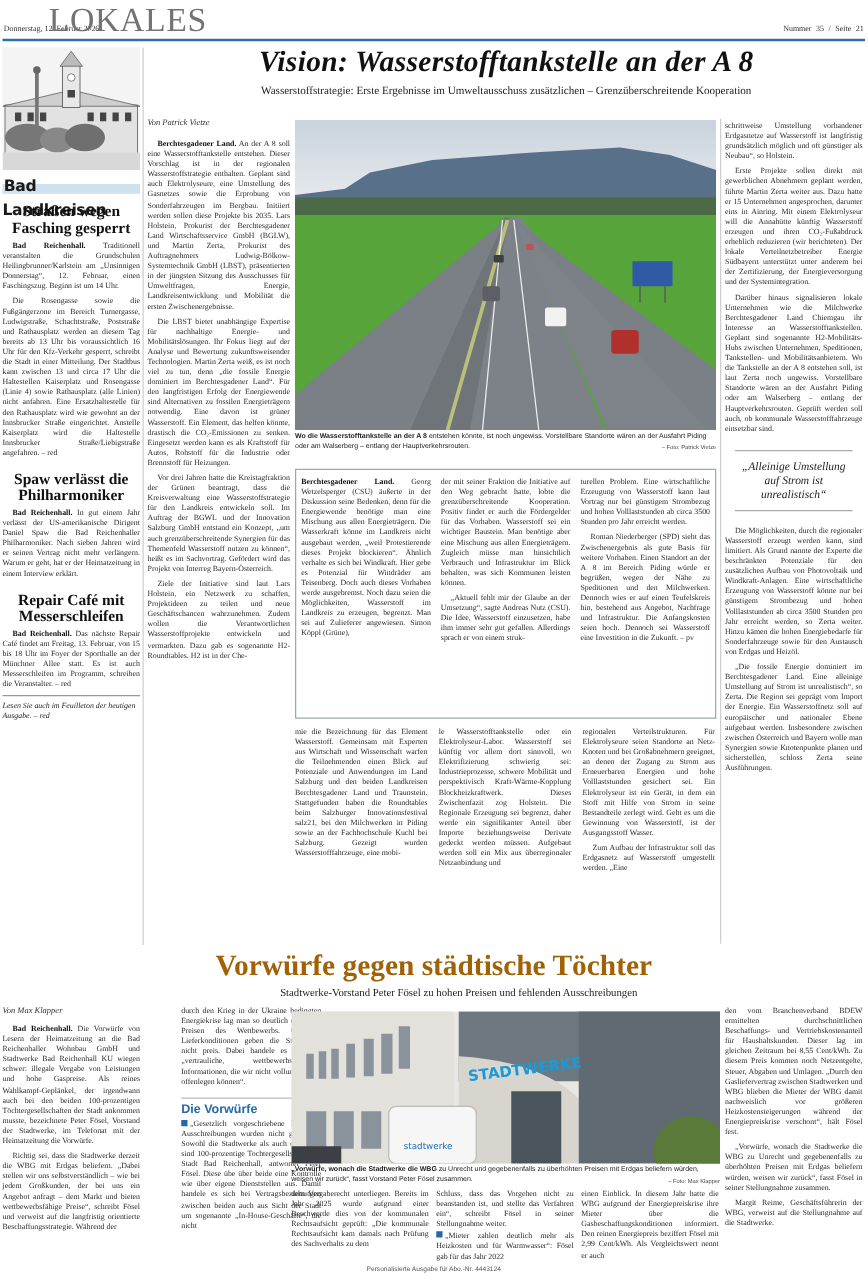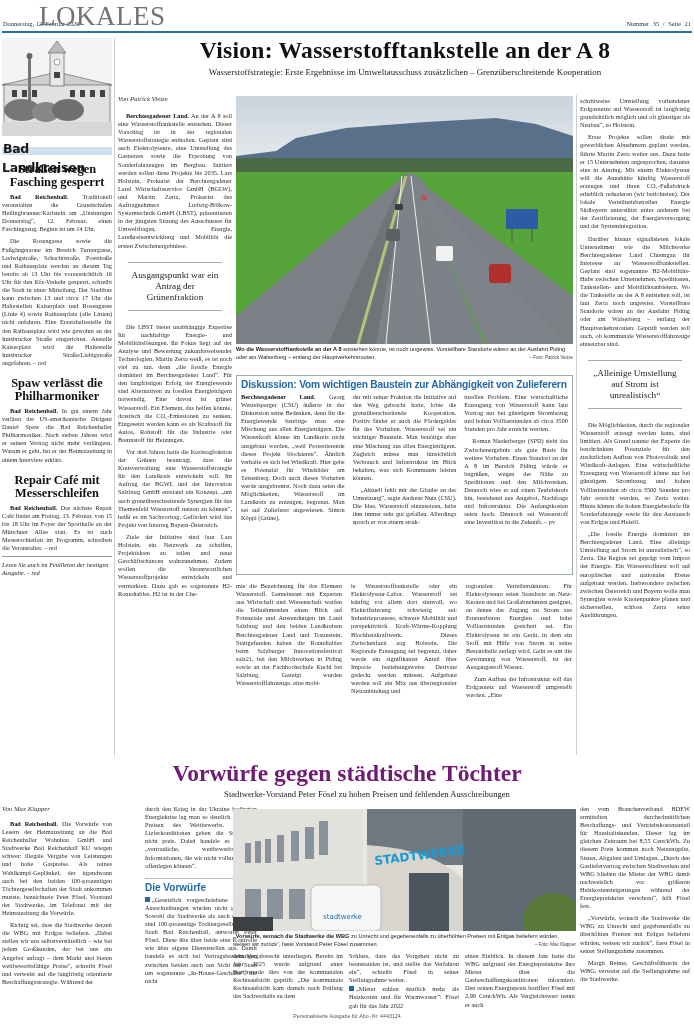--- a/index.html
+++ b/index.html
@@ -23,33 +23,33 @@
 
   
   .sidebar { position: absolute; left: 2px; top: 38px; width: 110px; }
   .sb-photo { width: 110px; height: 98px; position: relative; overflow: hidden; background: #f2f2f2; }
   .sb-label { margin-top: 2px; height: 17px; background: linear-gradient(#ffffff 0%, #ffffff 55%, #cfe0ee 55%, #cfe0ee 100%); }
   .sb-label span { font-family: "DejaVu Sans", sans-serif; font-weight: bold; font-size: 12.5px; color: #1a1a1a; padding-left: 1px; letter-spacing: -0.3px; }
   .sb-head { font-family: "Liberation Serif", serif; font-size: 12.4px; line-height: 13px; text-align: center; color: #111; margin: 10px 0 4px; }
   .sb-note { font-family: "Liberation Serif", serif; font-style: italic; font-size: 6.3px; line-height: 8px; border-top: 1px solid #999; padding-top: 4px; margin-top: 4px; }
 
   
-  .h1 { position: absolute; left: 118px; top: 37px; width: 574px; text-align: center; font-family: "Liberation Serif", serif; font-size: 23.5px; color: #111; letter-spacing: 0.3px; }
+  .h1 { position: absolute; left: 118px; top: 37px; width: 574px; text-align: center; font-family: "Liberation Serif", serif; font-size: 23.5px; color: #111; letter-spacing: 0.3px; font-style: italic; }
   .sub1 { position: absolute; left: 118px; top: 67px; width: 574px; text-align: center; font-family: "Liberation Serif", serif; font-size: 8.9px; color: #222; }
   .photo1 { position: absolute; left: 236px; top: 96px; width: 337px; height: 248px; overflow: hidden; }
   .cap { font-family: "Liberation Sans", sans-serif; font-size: 5.6px; line-height: 7.5px; color: #222; }
   .cap b { font-weight: bold; }
   .cap .credit { float: right; font-size: 4.6px; color: #444; }
   .subhead { font-family: "Liberation Serif", serif; font-size: 9.2px; line-height: 11px; text-align: center; color: #222; border-top: 1px solid #aaa; border-bottom: 1px solid #aaa; padding: 7px 0; margin: 12px 10px; }
 
   .infobox { position: absolute; left: 236px; top: 375px; width: 337px; height: 200px; border: 1px solid #9aa; padding: 3px 4px; }
   .infobox .ihead { font-family: "Liberation Sans", sans-serif; font-weight: bold; font-size: 10.2px; color: #2468a8; letter-spacing: -0.2px; white-space: nowrap; }
 
   
-  .h2 { position: absolute; left: 0; top: 760px; width: 694px; text-align: center; font-family: "Liberation Serif", serif; font-size: 23.5px; color: #701a75; }
+  .h2 { position: absolute; left: 0; top: 760px; width: 694px; text-align: center; font-family: "Liberation Serif", serif; font-size: 23.5px; color: #a16207; }
   .sub2 { position: absolute; left: 0; top: 789px; width: 694px; text-align: center; font-family: "Liberation Serif", serif; font-size: 8.6px; color: #222; padding-left: 40px; }
   .photo2 { position: absolute; left: 233px; top: 809px; width: 343px; height: 122px; overflow: hidden; }
   .boxhead { font-family: "Liberation Sans", sans-serif; font-weight: bold; font-size: 10px; color: #2468a8; border-top: 1px solid #bbb; padding-top: 3px; margin: 8px 0 3px; }
   .sq { display: inline-block; width: 5px; height: 5px; background: #2468a8; margin-right: 2px; }
 
   .footer { position: absolute; left: 0; top: 1013px; width: 694px; text-align: center; font-family: "Liberation Sans", sans-serif; font-size: 5.3px; color: #555; }
 </style>
 </head>
 <body>
 
@@ -116,21 +116,20 @@
 </aside>
 
 <h1 class="h1">Vision: Wasserstofftankstelle an der A 8</h1>
 <div class="sub1">Wasserstoffstrategie: Erste Ergebnisse im Umweltausschuss zusätzlichen – Grenzüberschreitende Kooperation</div>
 
 <div style="position:absolute;left:118px;top:95px;width:114px;">
   <div class="byline" style="margin-bottom:10px;">Von Patrick Vietze</div>
   <div class="txt">
     <p><b>Berchtesgadener Land.</b><span> An der A 8 soll eine Wasserstofftankstelle entstehen. Dieser Vorschlag ist in der regionalen Wasserstoffstrategie enthalten. Geplant sind auch Elektrolyseure, eine Umstellung des Gasnetzes sowie die Erprobung von Sonderfahrzeugen im Bergbau. Initiiert werden sollen diese Projekte bis 2035. Lars Holstein, Prokurist der Berchtesgadener Land Wirtschaftsservice GmbH (BGLW), und Martin Zerta, Prokurist des Auftragnehmers Ludwig-Bölkow-Systemtechnik GmbH (LBST), präsentierten in der jüngsten Sitzung des Ausschusses für Umweltfragen, Energie, Landkreisentwicklung und Mobilität die ersten Zwischenergebnisse.</span></p>
   </div>
-  <div class="subhead">Ausgangspunkt war ein Antrag der Grünenfraktion</div>
   <div class="txt">
     <p>Die LBST bietet unabhängige Expertise für nachhaltige Energie- und Mobilitätslösungen. Ihr Fokus liegt auf der Analyse und Bewertung zukunftsweisender Technologien. Martin Zerta weiß, es ist noch viel zu tun, denn „die fossile Energie dominiert im Berchtesgadener Land“. Für den langfristigen Erfolg der Energiewende sind Alternativen zu fossilen Energieträgern notwendig. Eine davon ist grüner Wasserstoff. Ein Element, das helfen könnte, drastisch die CO₂-Emissionen zu senken. Eingesetzt werden kann es als Kraftstoff für Autos, Rohstoff für die Industrie oder Brennstoff für Heizungen.</p>
     <p>Vor drei Jahren hatte die Kreistagfraktion der Grünen beantragt, dass die Kreisverwaltung eine Wasserstoffstrategie für den Landkreis entwickeln soll. Im Auftrag der BGWL und der Innovation Salzburg GmbH entstand ein Konzept, „um auch grenzüberschreitende Synergien für das Themenfeld Wasserstoff nutzen zu können“, heißt es im Sachvortrag. Gefördert wird das Projekt von Interreg Bayern-Österreich.</p>
     <p>Ziele der Initiative sind laut Lars Holstein, ein Netzwerk zu schaffen, Projektideen zu teilen und neue Geschäftschancen wahrzunehmen. Zudem wollen die Verantwortlichen Wasserstoffprojekte entwickeln und vermarkten. Dazu gab es sogenannte H2-Roundtables. H2 ist in der Che-</p>
   </div>
 </div>
 
 <figure class="photo1">
   <svg width="337" height="248" viewBox="0 0 337 248" preserveAspectRatio="none">
     <defs>
@@ -160,21 +159,20 @@
     <line x1="276" y1="133" x2="276" y2="146" stroke="#555"></line>
     <line x1="296" y1="133" x2="296" y2="146" stroke="#555"></line>
   </svg>
 </figure>
 <figcaption class="cap" style="position:absolute;left:236px;top:346px;width:337px;">
   <b>Wo die Wasserstofftankstelle an der A 8</b><span> entstehen könnte, ist noch ungewiss. Vorstellbare Standorte wären an der Ausfahrt Piding oder am Walserberg – entlang der Hauptverkehrsrouten.</span>
   <span class="credit">– Foto: Patrick Vietze</span>
 </figcaption>
 
 <section class="infobox">
-  <div class="ihead">Diskussion: Vom wichtigen Baustein zur Abhängigkeit von Zulieferern</div>
   <div style="display:flex;gap:8px;margin-top:3px;">
     <div class="txt" style="width:104px;">
       <p class="noind"><b>Berchtesgadener Land.</b> <span>Georg Wetzelsperger (CSU) äußerte in der Diskussion seine Bedenken, denn für die Energiewende benötige man eine Mischung aus allen Energieträgern. Die Wasserkraft könne im Landkreis nicht ausgebaut werden, „weil Protestierende dieses Projekt blockieren“. Ähnlich verhalte es sich bei Windkraft. Hier gebe es Potenzial für Windräder am Teisenberg. Doch auch dieses Vorhaben werde ausgebremst. Noch dazu seien die Möglichkeiten, Wasserstoff im Landkreis zu erzeugen, begrenzt. Man sei auf Zulieferer angewiesen. Simon Köppl (Grüne),</span></p>
     </div>
     <div class="txt" style="width:104px;">
       <p class="noind">der mit seiner Fraktion die Initiative auf den Weg gebracht hatte, lobte die grenzüberschreitende Kooperation. Positiv findet er auch die Fördergelder für das Vorhaben. Wasserstoff sei ein wichtiger Baustein. Man benötige aber eine Mischung aus allen Energieträgern. Zugleich müsse man hinsichtlich Verbrauch und Infrastruktur im Blick behalten, was sich Kommunen leisten können.</p>
       <p>„Aktuell fehlt mir der Glaube an der Umsetzung“, sagte Andreas Nutz (CSU). Die Idee, Wasserstoff einzusetzen, habe ihm immer sehr gut gefallen. Allerdings sprach er von einem struk-</p>
     </div>
     <div class="txt" style="width:104px;">
       <p class="noind">turellen Problem. Eine wirtschaftliche Erzeugung von Wasserstoff kann laut Vortrag nur bei günstigem Strombezug und hohen Volllaststunden ab circa 3500 Stunden pro Jahr erreicht werden.</p>
@@ -194,21 +192,21 @@
   <p>Zum Aufbau der Infrastruktur soll das Erdgasnetz auf Wasserstoff umgestellt werden. „Eine</p>
 </div>
 
 <div class="colrule" style="left:576px;top:95px;height:660px;"></div>
 <div style="position:absolute;left:580px;top:97px;width:110px;">
   <div class="txt">
     <p class="noind">schrittweise Umstellung vorhandener Erdgasnetze auf Wasserstoff ist langfristig grundsätzlich möglich und oft günstiger als Neubau“, so Holstein.</p>
     <p>Erste Projekte sollen direkt mit gewerblichen Abnehmern geplant werden, führte Martin Zerta weiter aus. Dazu hatte er 15 Unternehmen angesprochen, darunter eins in Ainring. Mit einem Elektrolyseur will die Annahütte künftig Wasserstoff erzeugen und ihren CO₂-Fußabdruck erheblich reduzieren (wir berichteten). Der lokale Verteilnetzbetreiber Energie Südbayern unterstützt unter anderem bei der Zertifizierung, der Energieversorgung und der Systemintegration.</p>
     <p>Darüber hinaus signalisieren lokale Unternehmen wie die Milchwerke Berchtesgadener Land Chiemgau ihr Interesse an Wasserstofftankstellen. Geplant sind sogenannte H2-Mobilitäts-Hubs zwischen Unternehmen, Speditionen, Tankstellen- und Mobilitätsanbietern. Wo die Tankstelle an der A 8 entstehen soll, ist laut Zerta noch ungewiss. Vorstellbare Standorte wären an der Ausfahrt Piding oder am Walserberg – entlang der Hauptverkehrsrouten. Geprüft werden soll auch, ob kommunale Wasserstofffahrzeuge einsetzbar sind.</p>
   </div>
-  <div class="subhead" style="margin:12px 8px;">„Alleinige Umstellung auf Strom ist unrealistisch“</div>
+  <div class="subhead" style="margin:12px 8px;font-style:italic;">„Alleinige Umstellung auf Strom ist unrealistisch“</div>
   <div class="txt">
     <p>Die Möglichkeiten, durch die regionaler Wasserstoff erzeugt werden kann, sind limitiert. Als Grund nannte der Experte die beschränkten Potenziale für den zusätzlichen Aufbau von Photovoltaik und Windkraft-Anlagen. Eine wirtschaftliche Erzeugung von Wasserstoff könne nur bei günstigem Strombezug und hohen Volllaststunden ab circa 3500 Stunden pro Jahr erreicht werden, so Zerta weiter. Hinzu kämen die hohen Energiebedarfe für Sonderfahrzeuge sowie für den Austausch von Erdgas und Heizöl.</p>
     <p>„Die fossile Energie dominiert im Berchtesgadener Land. Eine alleinige Umstellung auf Strom ist unrealistisch“, so Zerta. Die Region sei geprägt vom Import der Energie. Ein Wasserstoffnetz soll auf europäischer und nationaler Ebene aufgebaut werden. Insbesondere zwischen zwischen Österreich und Bayern wolle man Synergien sowie Knotenpunkte planen und sicherstellen, schloss Zerta seine Ausführungen.</p>
   </div>
 </div>
 
 <h1 class="h2">Vorwürfe gegen städtische Töchter</h1>
 <div class="sub2">Stadtwerke-Vorstand Peter Fösel zu hohen Preisen und fehlenden Ausschreibungen</div>
 
 <div style="position:absolute;left:2px;top:805px;width:110px;">

